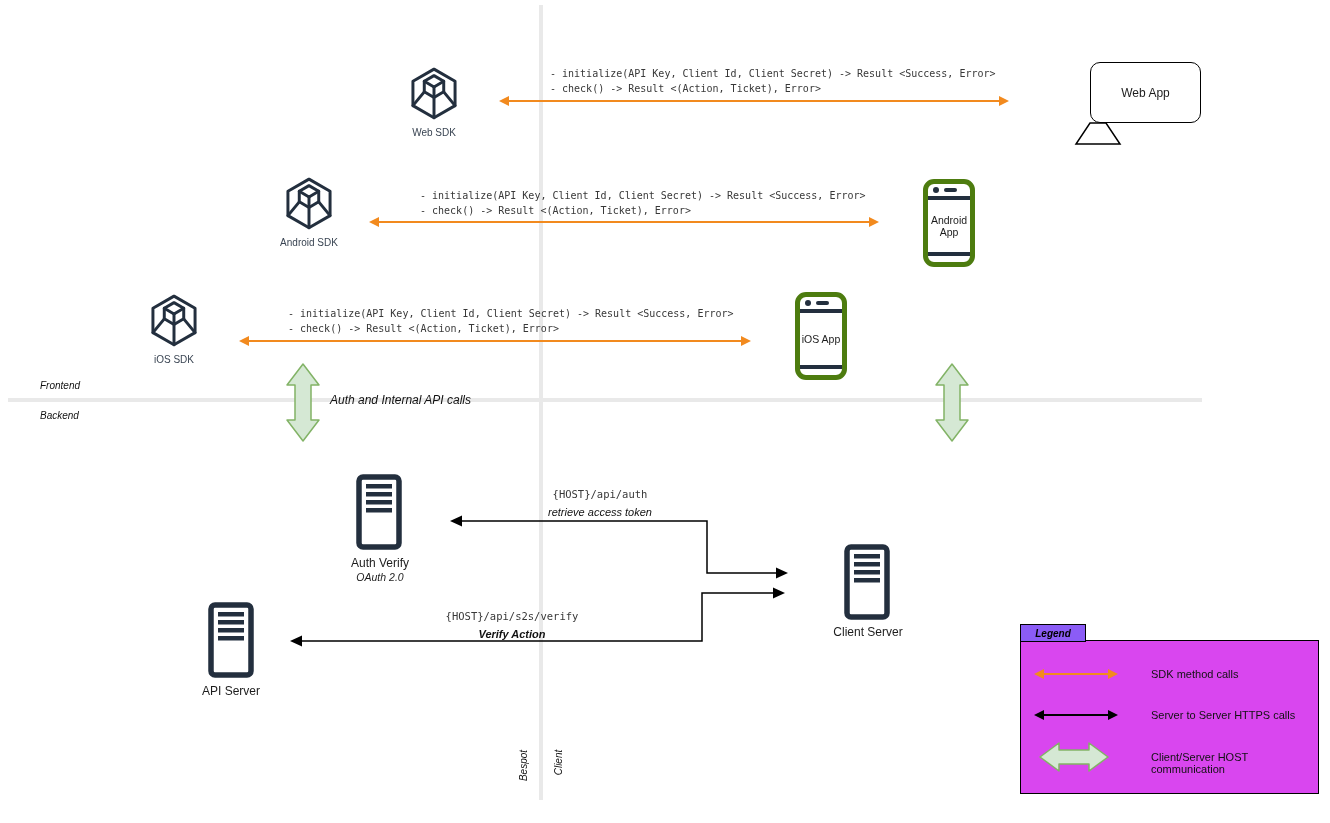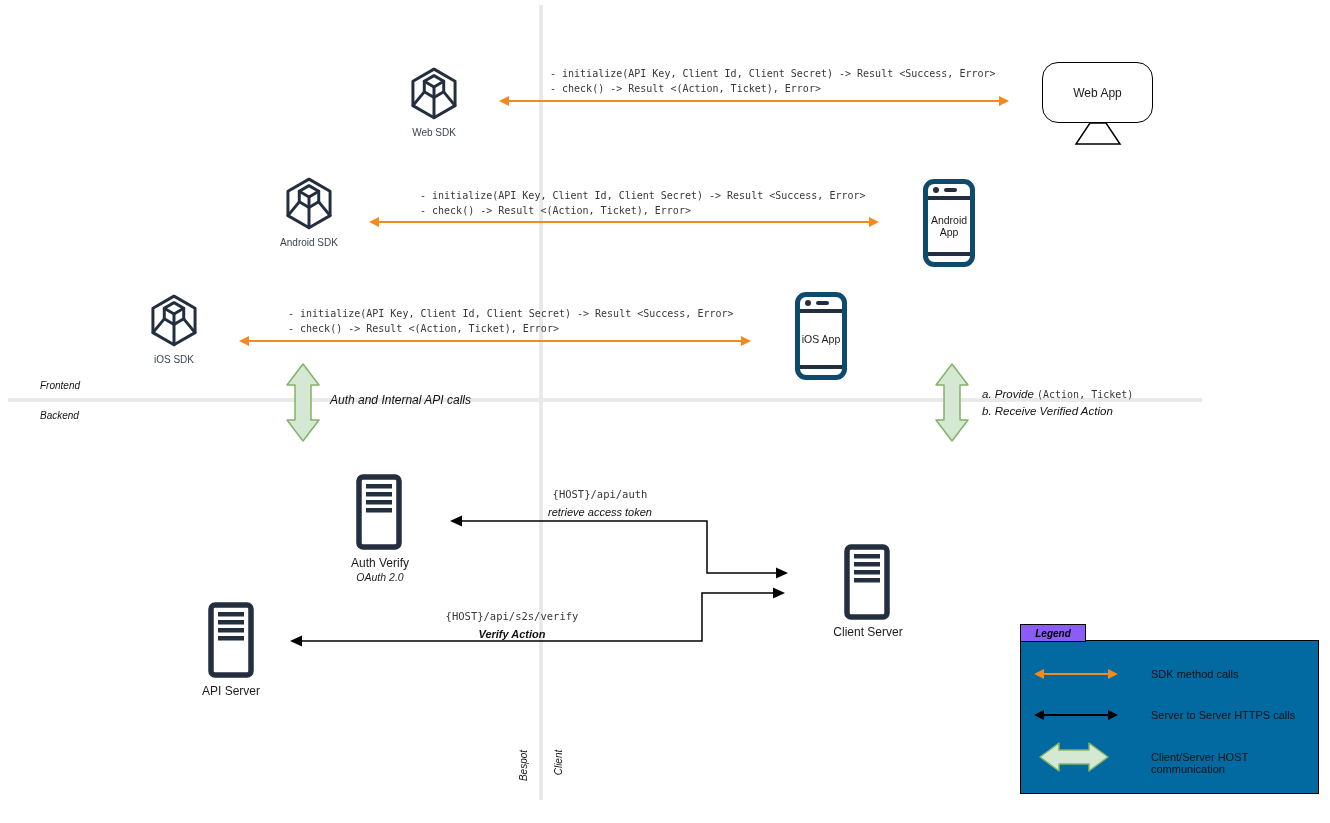--- a/index.html
+++ b/index.html
@@ -19,40 +19,40 @@
   .orange{color:#F28A1E;}
   .black{color:#000;}
 
   .mono{font-family:"DejaVu Sans Mono",monospace;font-size:10px;color:#383838;white-space:pre;line-height:15px;}
   .sdk-caption{font-size:10px;color:#3A4553;text-align:center;}
   .dev-label{font-size:12px;color:#1c1c1c;text-align:center;}
   .zone-label{font-style:italic;font-size:10px;color:#111;}
   .rot{transform:rotate(-90deg);text-align:center;}
 
   
-  .phone{position:absolute;width:42px;height:78px;border:5px solid #0c4a6e;border-radius:11px;background:#fff;}
+  .phone{position:absolute;width:42px;height:78px;border:5px solid #4d7c0f;border-radius:11px;background:#fff;}
   .phone .cam{position:absolute;left:5px;top:3px;width:6px;height:6px;border-radius:50%;background:#232F3E;}
   .phone .speaker{position:absolute;left:16px;top:4px;width:13px;height:4px;border-radius:2px;background:#232F3E;}
   .phone .screen{position:absolute;left:0;top:12px;width:100%;height:52px;border-top:4px solid #232F3E;border-bottom:4px solid #232F3E;
     display:flex;align-items:center;justify-content:center;text-align:center;font-size:10.5px;line-height:12px;color:#1c1c1c;}
 
   
-  .monitor-screen{position:absolute;width:109px;height:59px;border:1.5px solid #000;border-radius:16px;background:#fff;
-    display:flex;align-items:center;justify-content:center;font-size:12px;color:#1c1c1c;}
+  .monitor-screen{position:absolute;width:109px;height:59px;border:1.5px solid #000;border-radius:10px;background:#fff;
+    display:flex;align-items:center;justify-content:center;font-size:12px;color:#1c1c1c;margin-left:48px;}
 
   .endpoint-label{position:absolute;width:180px;text-align:center;}
   .endpoint-label .mono{display:block;}
   .endpoint-desc{font-style:italic;font-size:11px;color:#111;line-height:14px;}
   .bold{font-weight:bold;}
 
   
   .legend{position:absolute;left:1020px;top:624px;width:300px;height:171px;}
   .legend-tab{position:absolute;left:0;top:0;width:64px;height:16px;border:1.5px solid #000;background:#8b5cf6;z-index:2;
     display:flex;align-items:center;justify-content:center;font-size:10px;font-weight:bold;font-style:italic;}
-  .legend-box{position:absolute;left:0;top:16px;width:297px;height:152px;border:1.5px solid #000;background:#0369a1;}
+  .legend-box{position:absolute;left:0;top:16px;width:297px;height:152px;border:1.5px solid #000;background:#d946ef;}
   .legend-label{position:absolute;left:130px;font-size:11px;color:#111;}
 </style>
 </head>
 <body>
 
 <div class="canvas">
 
   <div class="vline"></div>
   <div class="hline"></div>
   <div class="abs zone-label" style="left:40px;top:380px;">Frontend</div>
@@ -120,24 +120,20 @@
   </div>
 
   <svg class="abs" style="left:285px;top:363px;" width="36" height="80" viewBox="0 0 36 80">
     <polygon points="18,1 34,22 26,22 26,57 34,57 18,78 2,57 10,57 10,22 2,22" fill="#D5E8D4" stroke="#82B366" stroke-width="1.5" stroke-linejoin="round"></polygon>
   </svg>
   <div class="abs" style="left:330px;top:393px;font-style:italic;font-size:12px;color:#111;">Auth and Internal API calls</div>
 
   <svg class="abs" style="left:934px;top:363px;" width="36" height="80" viewBox="0 0 36 80">
     <polygon points="18,1 34,22 26,22 26,57 34,57 18,78 2,57 10,57 10,22 2,22" fill="#D5E8D4" stroke="#82B366" stroke-width="1.5" stroke-linejoin="round"></polygon>
   </svg>
-  <div class="abs" style="left:982px;top:387px;font-size:11.5px;color:#111;">
-    <div><span style="font-style:italic;">a. Provide</span> <span class="mono" style="font-size:10px;">(Action, Ticket)</span></div>
-    <div style="font-style:italic;margin-top:3px;">b. Receive Verified Action</div>
-  </div>
 
   <svg class="abs" style="left:356px;top:474px;" width="46" height="76" viewBox="0 0 46 76">
     <rect x="3" y="3" width="40" height="70" rx="4" fill="#fff" stroke="#232F3E" stroke-width="5.5"></rect>
     <g fill="#232F3E">
       <rect x="10" y="10" width="26" height="4.5"></rect>
         <rect x="10" y="18" width="26" height="4.5"></rect>
       <rect x="10" y="26" width="26" height="4.5"></rect>
         <rect x="10" y="34" width="26" height="4.5"></rect>
     </g>
   </svg>

